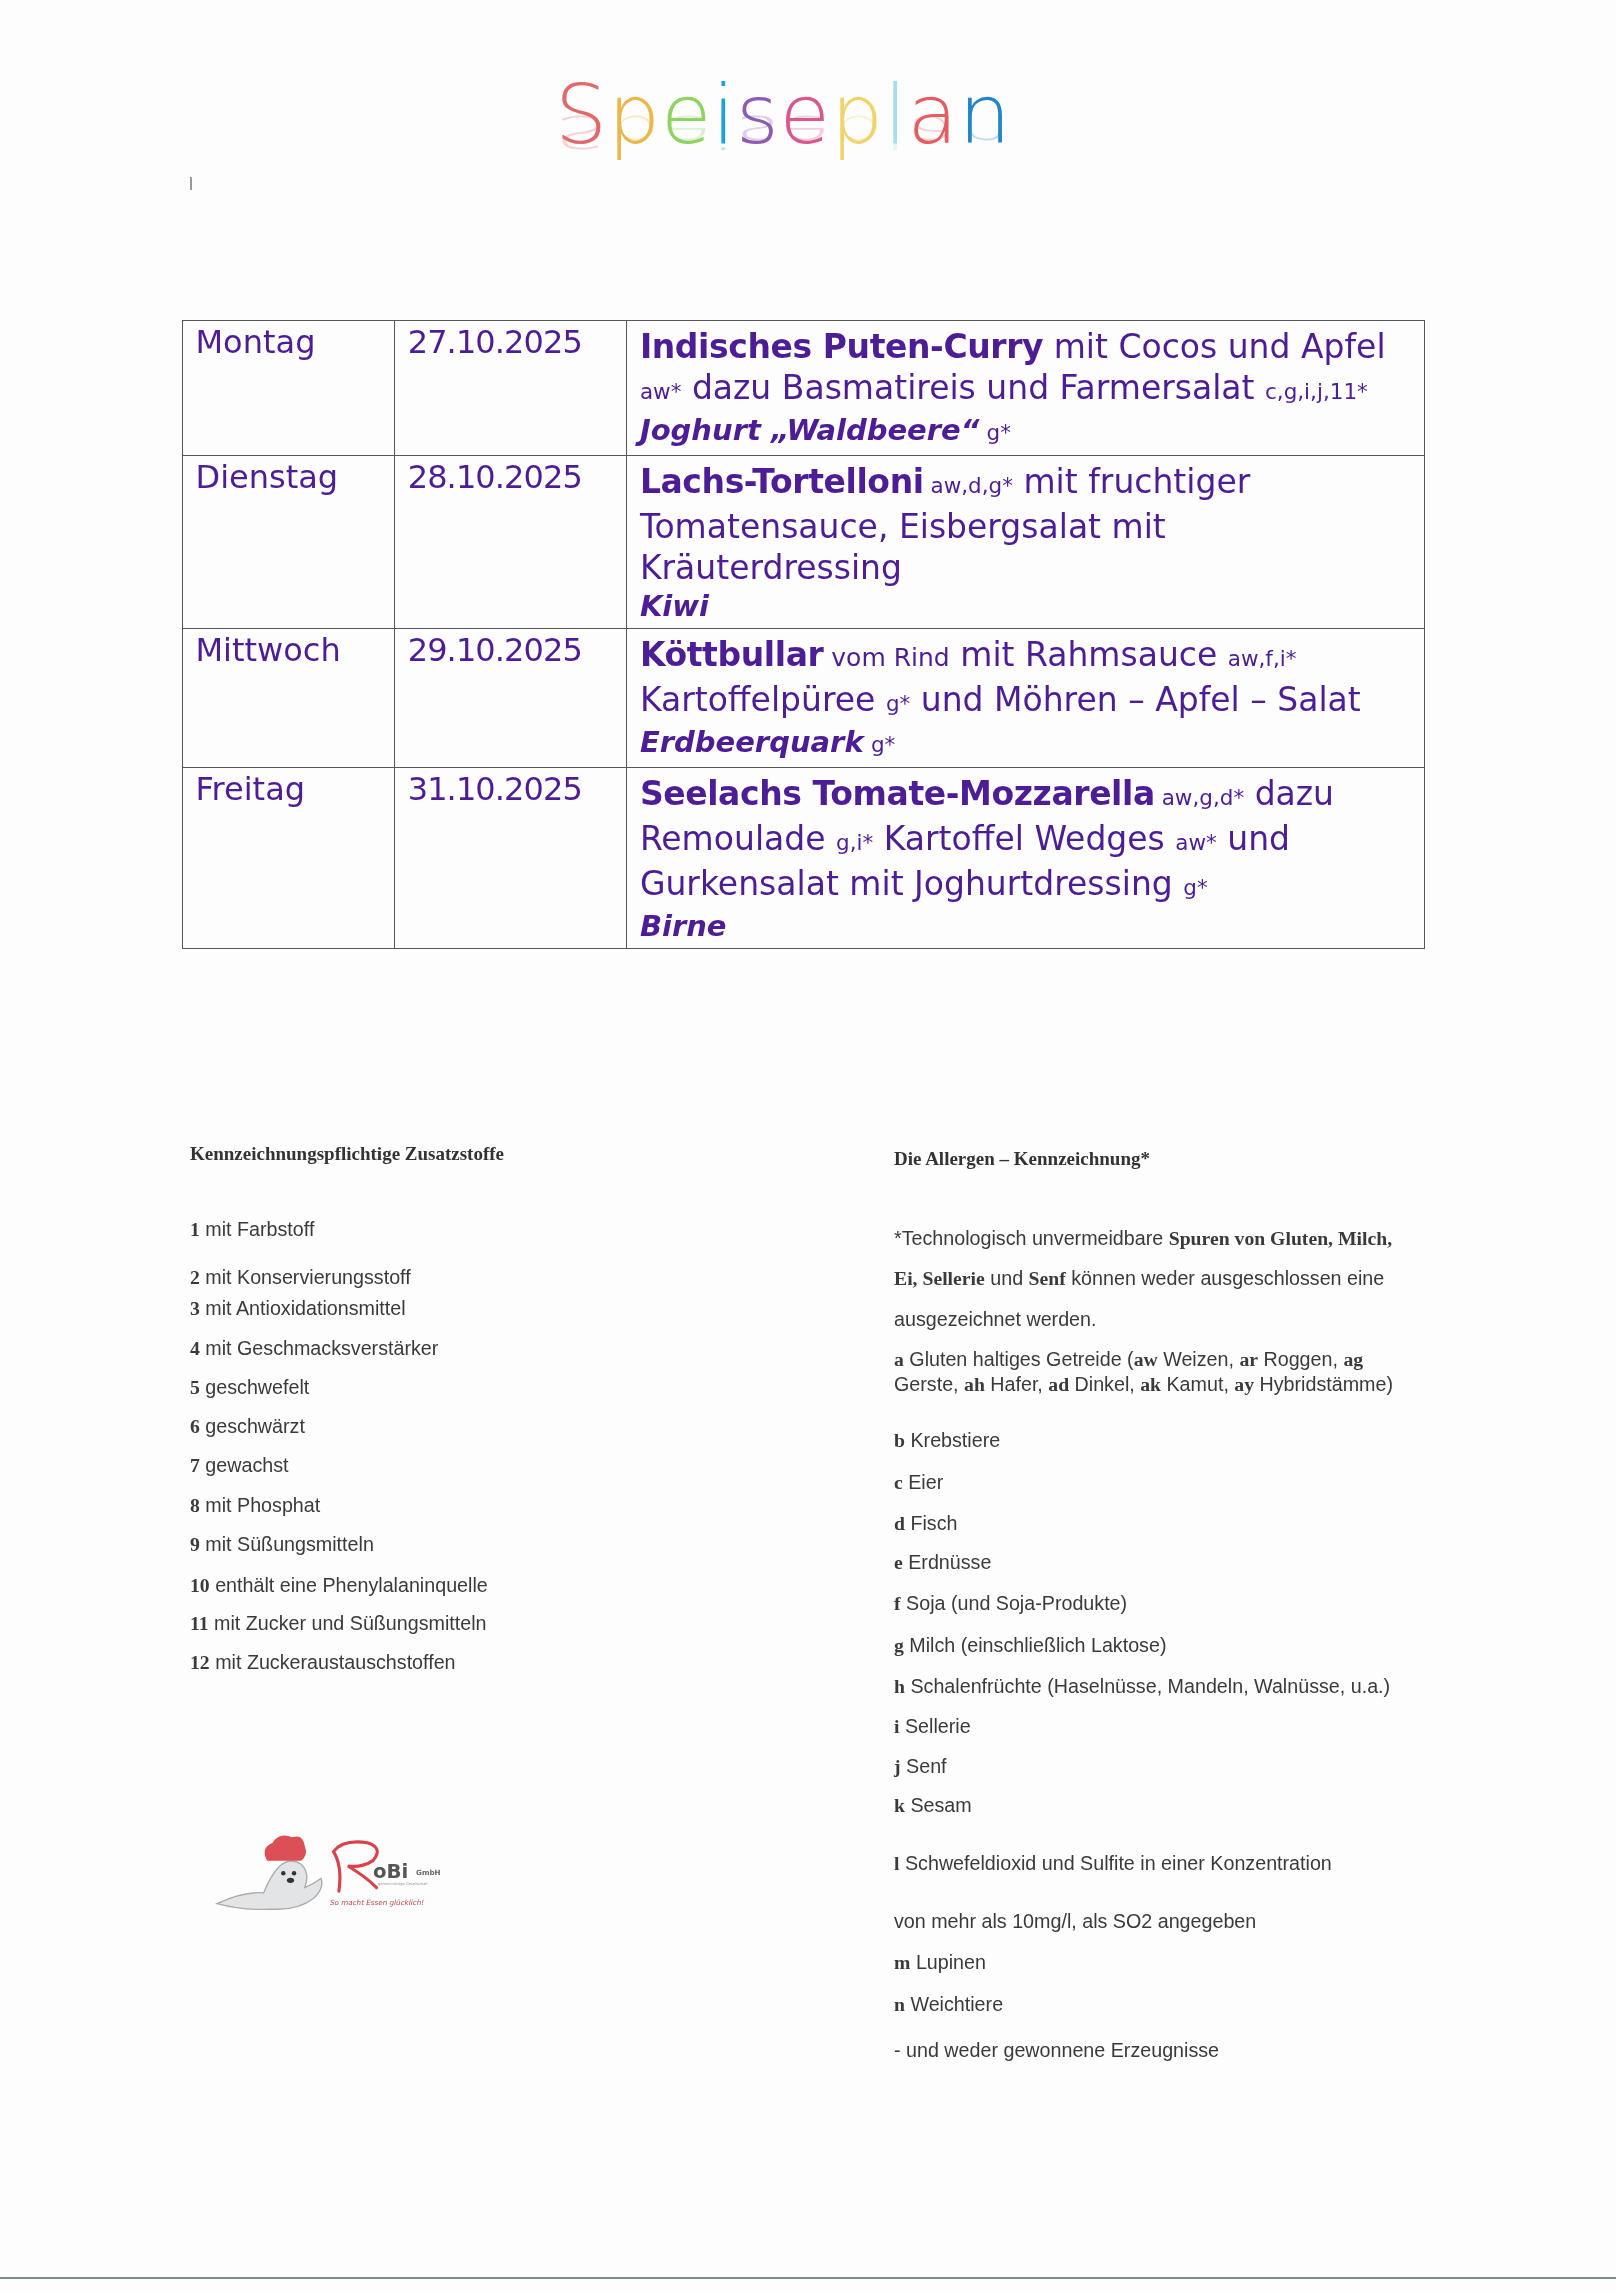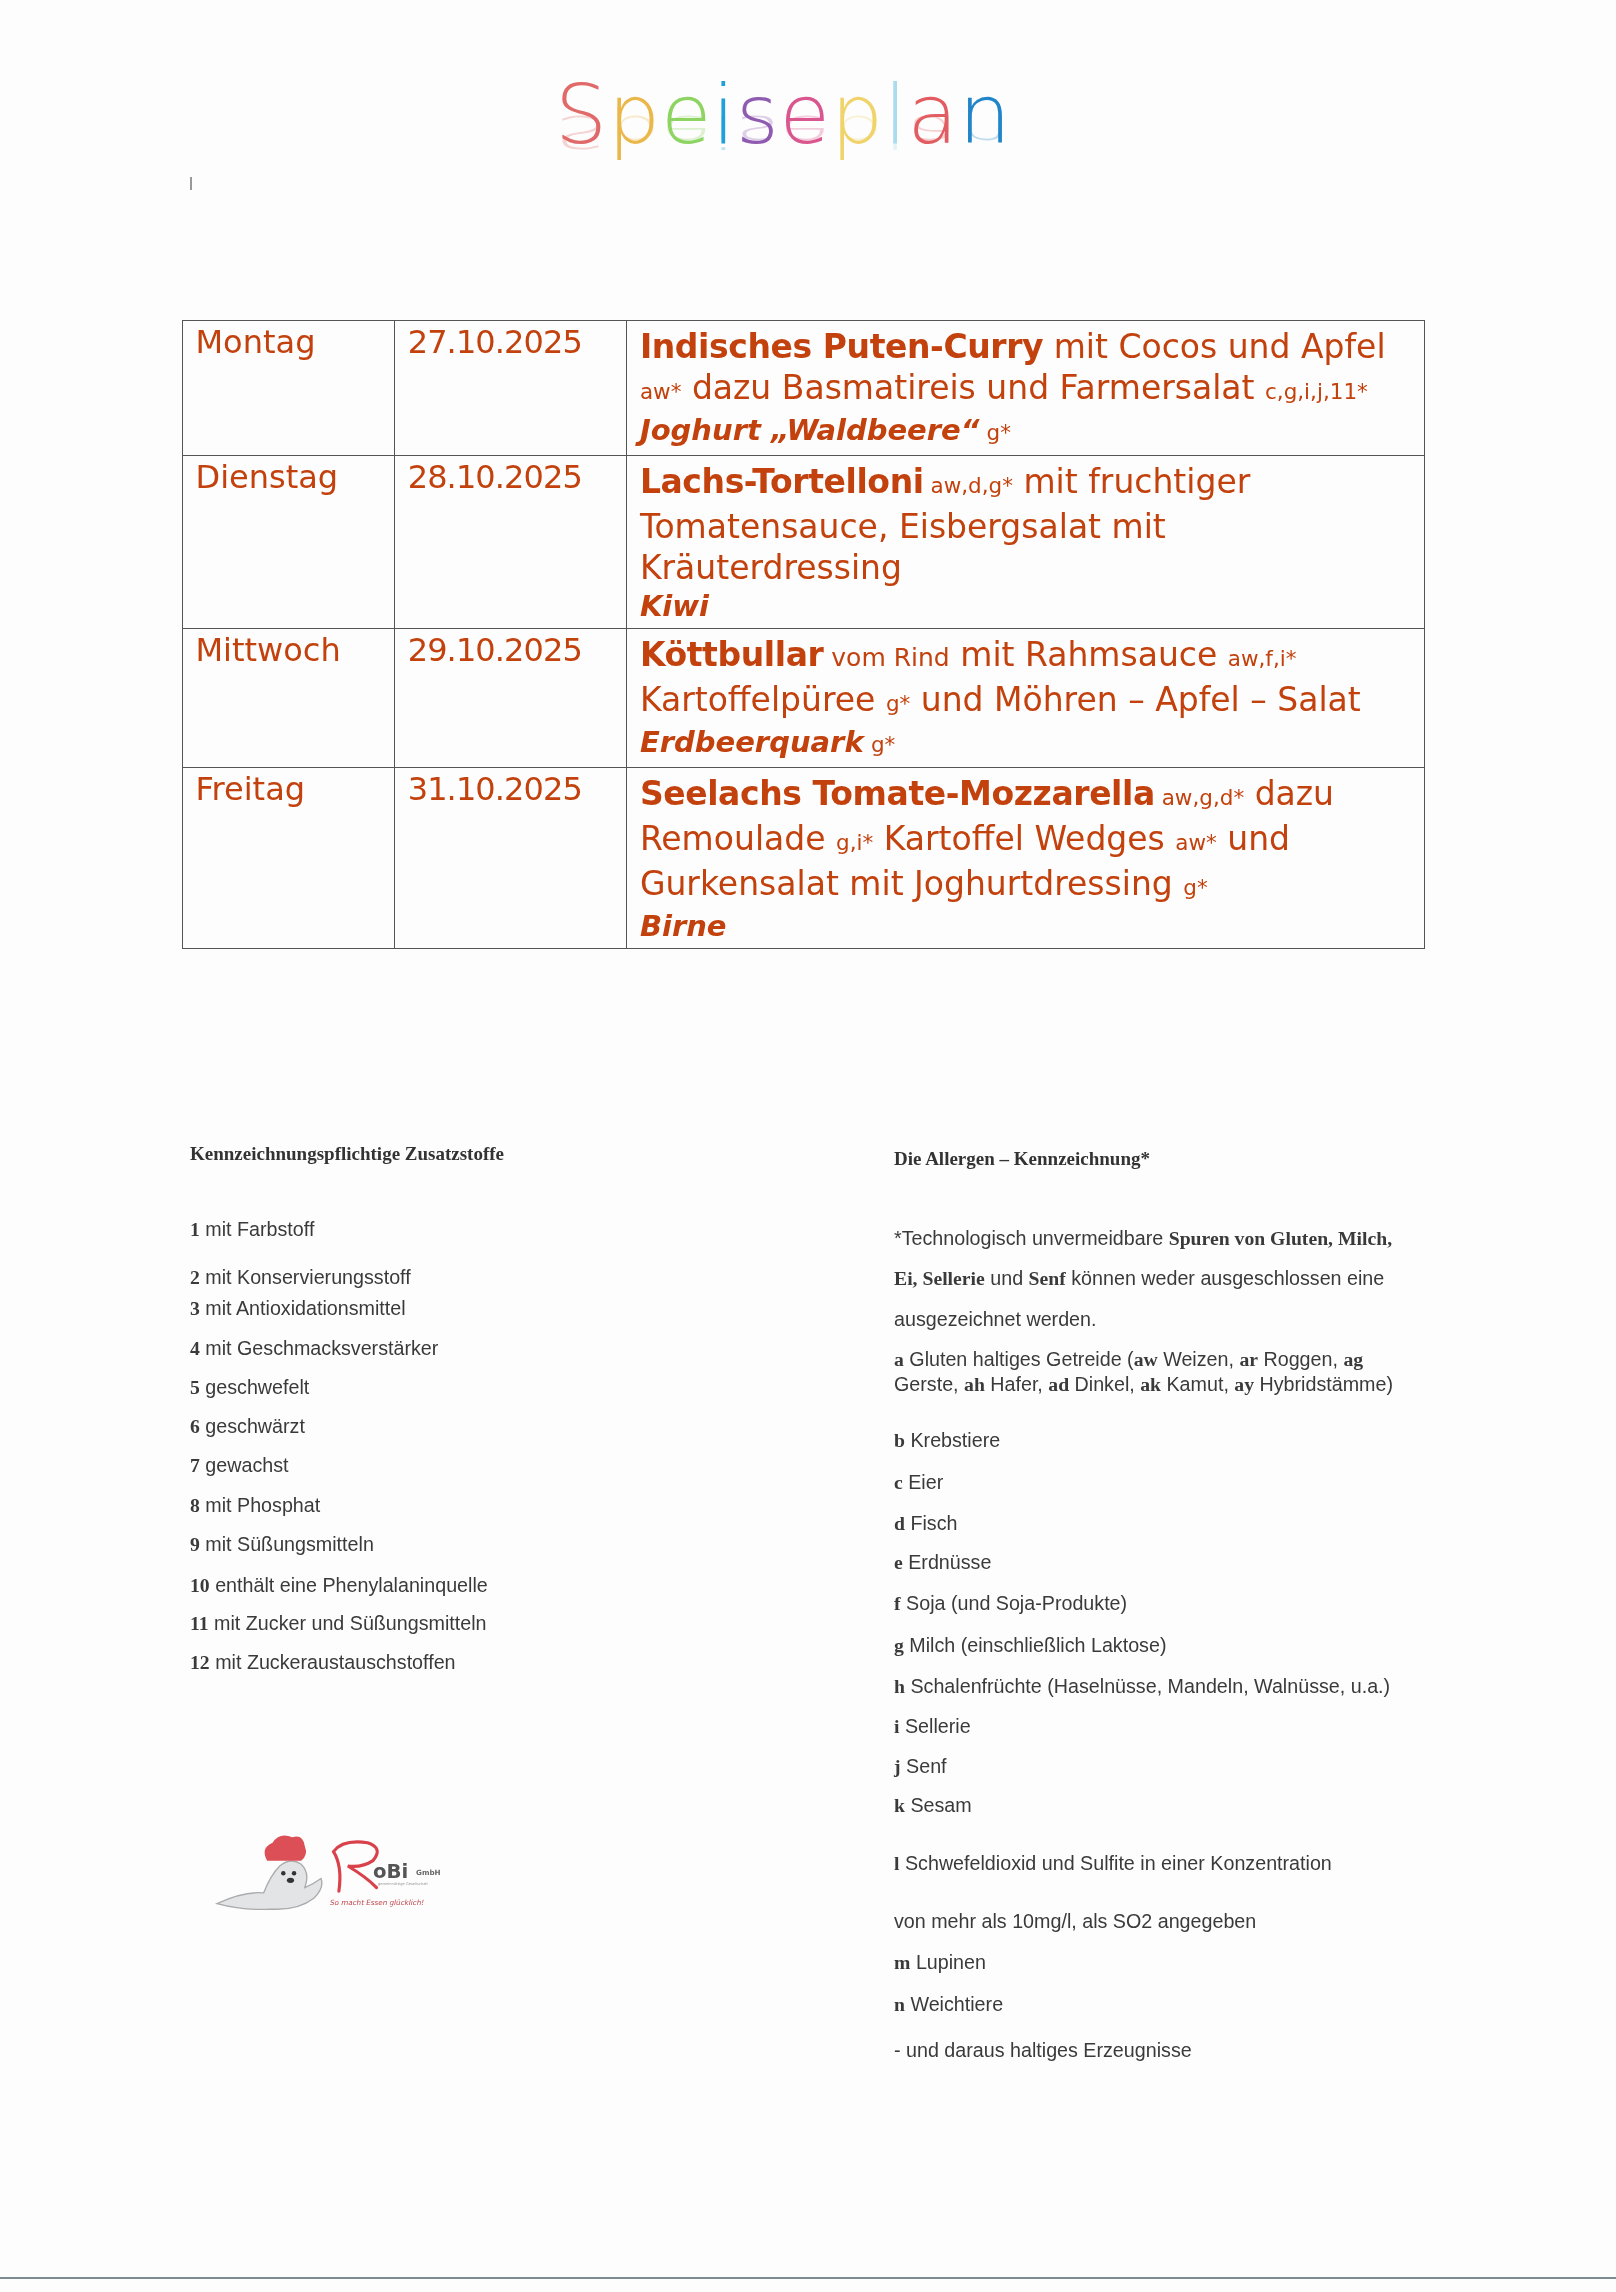--- a/index.html
+++ b/index.html
@@ -21,21 +21,21 @@
     opacity: 0.28; filter: blur(0.5px);
   }
   .scan-mark { position: absolute; background: #999; }
 
   table.menu {
     position: absolute; left: 182px; top: 320px; width: 1243px;
     border-collapse: collapse; table-layout: fixed;
   }
   table.menu td {
     border: 1.8px solid #555; vertical-align: top; padding: 1.8px 10.7px 3.6px 12.5px;
-    font-family: "DejaVu Sans", sans-serif; color: #c2410c;
+    font-family: "DejaVu Sans", sans-serif; color: #4c1d95;
   }
   .col-day { width: 188px; font-size: 32px; line-height: 39px; }
   .col-date { width: 208px; font-size: 32px; line-height: 39px; letter-spacing: -0.9px; }
   .date-bold { font-weight: 900; font-style: italic; font-family: "DejaVu Sans", sans-serif; letter-spacing: -0.9px; }
   .col-dish { font-size: 33px; line-height: 41px; padding-top: 5.4px !important; }
   .dish-name { font-weight: 900; letter-spacing: -0.4px; }
   .small { font-size: 21.5px; }
   .dessert { font-weight: 900; font-style: italic; font-size: 29px; display: block; line-height: 36px; }
   .vom { font-size: 25px; }
 
@@ -130,21 +130,21 @@
       <div class="item" style="top: 567px;"><b>k</b> <span>Sesam</span></div>
     </div>
   <div class="item" style="top:625px">
     <b>l</b> <span>Schwefeldioxid und Sulfite in einer Konzentration</span>
   </div>
   <div class="item" style="top:683px">von mehr als 10mg/l, als SO2 angegeben</div>
   <div id="allergen-items2">
       <div class="item" style="top: 724px;"><b>m</b> <span>Lupinen</span></div>
       <div class="item" style="top: 766px;"><b>n</b> <span>Weichtiere</span></div>
     </div>
-  <div class="item" style="top:812px">- und daraus haltiges Erzeugnisse</div>
+  <div class="item" style="top:812px">- und weder gewonnene Erzeugnisse</div>
 </div>
 
 <div class="logo">
   <svg width="260" height="99" viewBox="0 0 290 110">
 
     <path d="M10 92 Q40 78 62 80 Q70 60 80 50 Q92 40 104 48 Q114 58 108 74 Q118 70 126 64 Q130 74 118 86 Q100 100 70 98 Q40 100 10 92 Z" fill="#e3e4e6" stroke="#a9abad" stroke-width="1.5"></path>
 
     <path d="M66 44 Q58 30 72 24 Q80 12 94 18 Q106 14 108 28 Q112 38 104 44 Z" fill="#dc4f56"></path>
     <circle cx="84" cy="58" r="2.5" fill="#333"></circle>
     <circle cx="96" cy="58" r="2.5" fill="#333"></circle>

